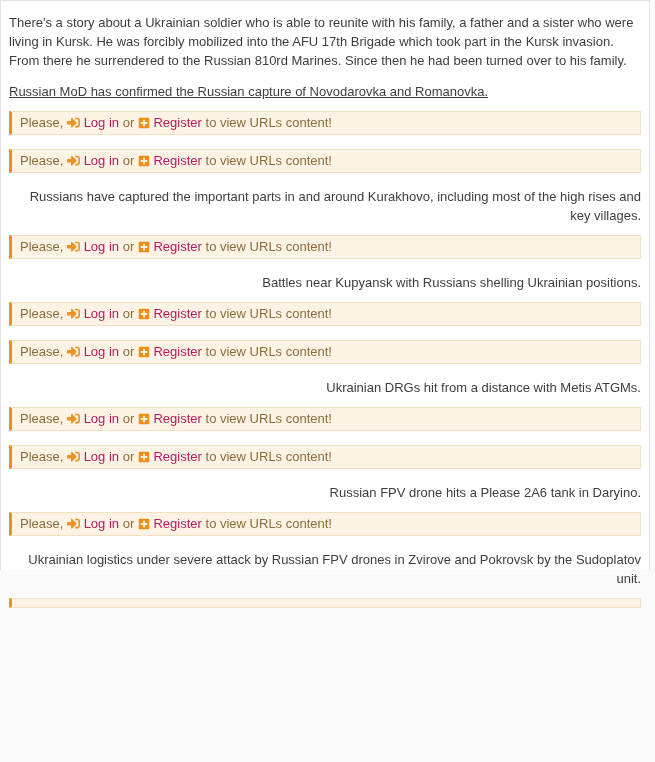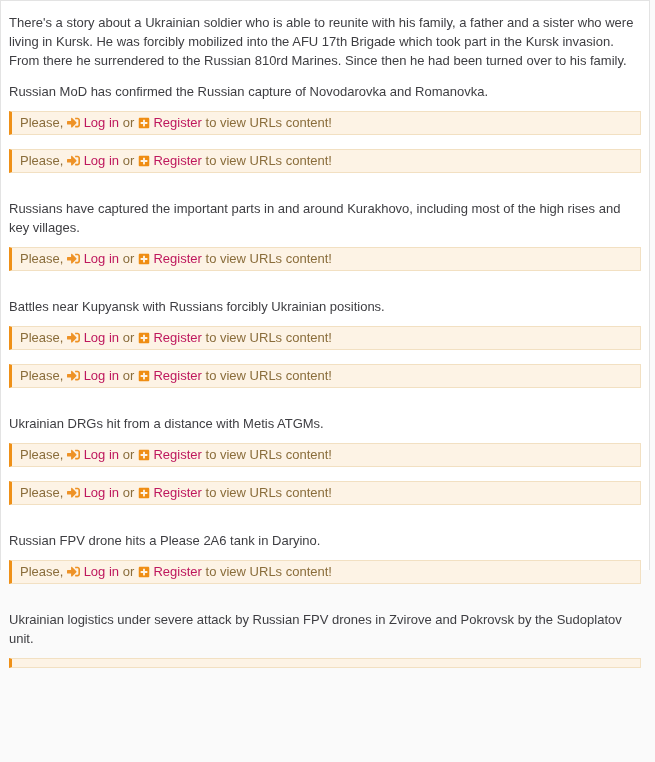--- a/index.html
+++ b/index.html
@@ -18,24 +18,24 @@
     border: 1px solid #e3e3e3;
     border-bottom: 0;
     padding: 12px 8px 8px 8px;
   }
   .para {
     font-size: 13px;
     line-height: 19px;
     color: #3e3e42;
     margin: 0;
   }
-  .para + .para { margin-top: 12px; }
+  .para + .para { margin-top: 12px; text-decoration: underline; }
   .para + .notice { margin-top: 10px; }
   .notice + .notice { margin-top: 14px; }
-  .notice + .para { margin-top: 26px; }
+  .notice + .para { margin-top: 14px; text-align: right; }
   .notice {
     background: #fdf3e5;
     border: 1px solid #f2e0c2;
     border-left: 3px solid #ef9017;
     padding: 4px 8px;
     font-size: 13px;
     line-height: 14px;
     color: #8a6d3b;
     white-space: nowrap;
     overflow: hidden;
@@ -72,21 +72,21 @@
           </svg></span> <span>Register</span></a> <span>to view URLs content!</span></div>
 
   <p class="para">Russians have captured the important parts in and around Kurakhovo, including most of the high rises and key villages.</p>
 
   <div class="notice"><span>Please,</span> <a class="nlink"><span class="icon signin"><svg viewBox="0 0 512 512">
             <path d="M416 448h-84c-6.6 0-12-5.4-12-12v-40c0-6.6 5.4-12 12-12h84c17.7 0 32-14.3 32-32V160c0-17.7-14.3-32-32-32h-84c-6.6 0-12-5.4-12-12V76c0-6.6 5.4-12 12-12h84c53 0 96 43 96 96v192c0 53-43 96-96 96zm-47-201L201 79c-15-15-41-4.5-41 17v96H24c-13.3 0-24 10.7-24 24v96c0 13.3 10.7 24 24 24h136v96c0 21.5 26 32 41 17l168-168c9.3-9.4 9.3-24.6 0-34z"></path>
           </svg></span> <span>Log in</span></a> <span>or</span> <a class="nlink"><span class="icon plussq"><svg viewBox="0 0 448 512">
             <path d="M400 32H48C21.5 32 0 53.5 0 80v352c0 26.5 21.5 48 48 48h352c26.5 0 48-21.5 48-48V80c0-26.5-21.5-48-48-48zm-32 252c0 6.6-5.4 12-12 12h-92v92c0 6.6-5.4 12-12 12h-56c-6.6 0-12-5.4-12-12v-92H92c-6.6 0-12-5.4-12-12v-56c0-6.6 5.4-12 12-12h92v-92c0-6.6 5.4-12 12-12h56c6.6 0 12 5.4 12 12v92h92c6.6 0 12 5.4 12 12v56z"></path>
           </svg></span> <span>Register</span></a> <span>to view URLs content!</span></div>
 
-  <p class="para">Battles near Kupyansk with Russians forcibly Ukrainian positions.</p>
+  <p class="para">Battles near Kupyansk with Russians shelling Ukrainian positions.</p>
 
   <div class="notice"><span>Please,</span> <a class="nlink"><span class="icon signin"><svg viewBox="0 0 512 512">
             <path d="M416 448h-84c-6.6 0-12-5.4-12-12v-40c0-6.6 5.4-12 12-12h84c17.7 0 32-14.3 32-32V160c0-17.7-14.3-32-32-32h-84c-6.6 0-12-5.4-12-12V76c0-6.6 5.4-12 12-12h84c53 0 96 43 96 96v192c0 53-43 96-96 96zm-47-201L201 79c-15-15-41-4.5-41 17v96H24c-13.3 0-24 10.7-24 24v96c0 13.3 10.7 24 24 24h136v96c0 21.5 26 32 41 17l168-168c9.3-9.4 9.3-24.6 0-34z"></path>
           </svg></span> <span>Log in</span></a> <span>or</span> <a class="nlink"><span class="icon plussq"><svg viewBox="0 0 448 512">
             <path d="M400 32H48C21.5 32 0 53.5 0 80v352c0 26.5 21.5 48 48 48h352c26.5 0 48-21.5 48-48V80c0-26.5-21.5-48-48-48zm-32 252c0 6.6-5.4 12-12 12h-92v92c0 6.6-5.4 12-12 12h-56c-6.6 0-12-5.4-12-12v-92H92c-6.6 0-12-5.4-12-12v-56c0-6.6 5.4-12 12-12h92v-92c0-6.6 5.4-12 12-12h56c6.6 0 12 5.4 12 12v92h92c6.6 0 12 5.4 12 12v56z"></path>
           </svg></span> <span>Register</span></a> <span>to view URLs content!</span></div>
 
 
   <div class="notice"><span>Please,</span> <a class="nlink"><span class="icon signin"><svg viewBox="0 0 512 512">
             <path d="M416 448h-84c-6.6 0-12-5.4-12-12v-40c0-6.6 5.4-12 12-12h84c17.7 0 32-14.3 32-32V160c0-17.7-14.3-32-32-32h-84c-6.6 0-12-5.4-12-12V76c0-6.6 5.4-12 12-12h84c53 0 96 43 96 96v192c0 53-43 96-96 96zm-47-201L201 79c-15-15-41-4.5-41 17v96H24c-13.3 0-24 10.7-24 24v96c0 13.3 10.7 24 24 24h136v96c0 21.5 26 32 41 17l168-168c9.3-9.4 9.3-24.6 0-34z"></path>

